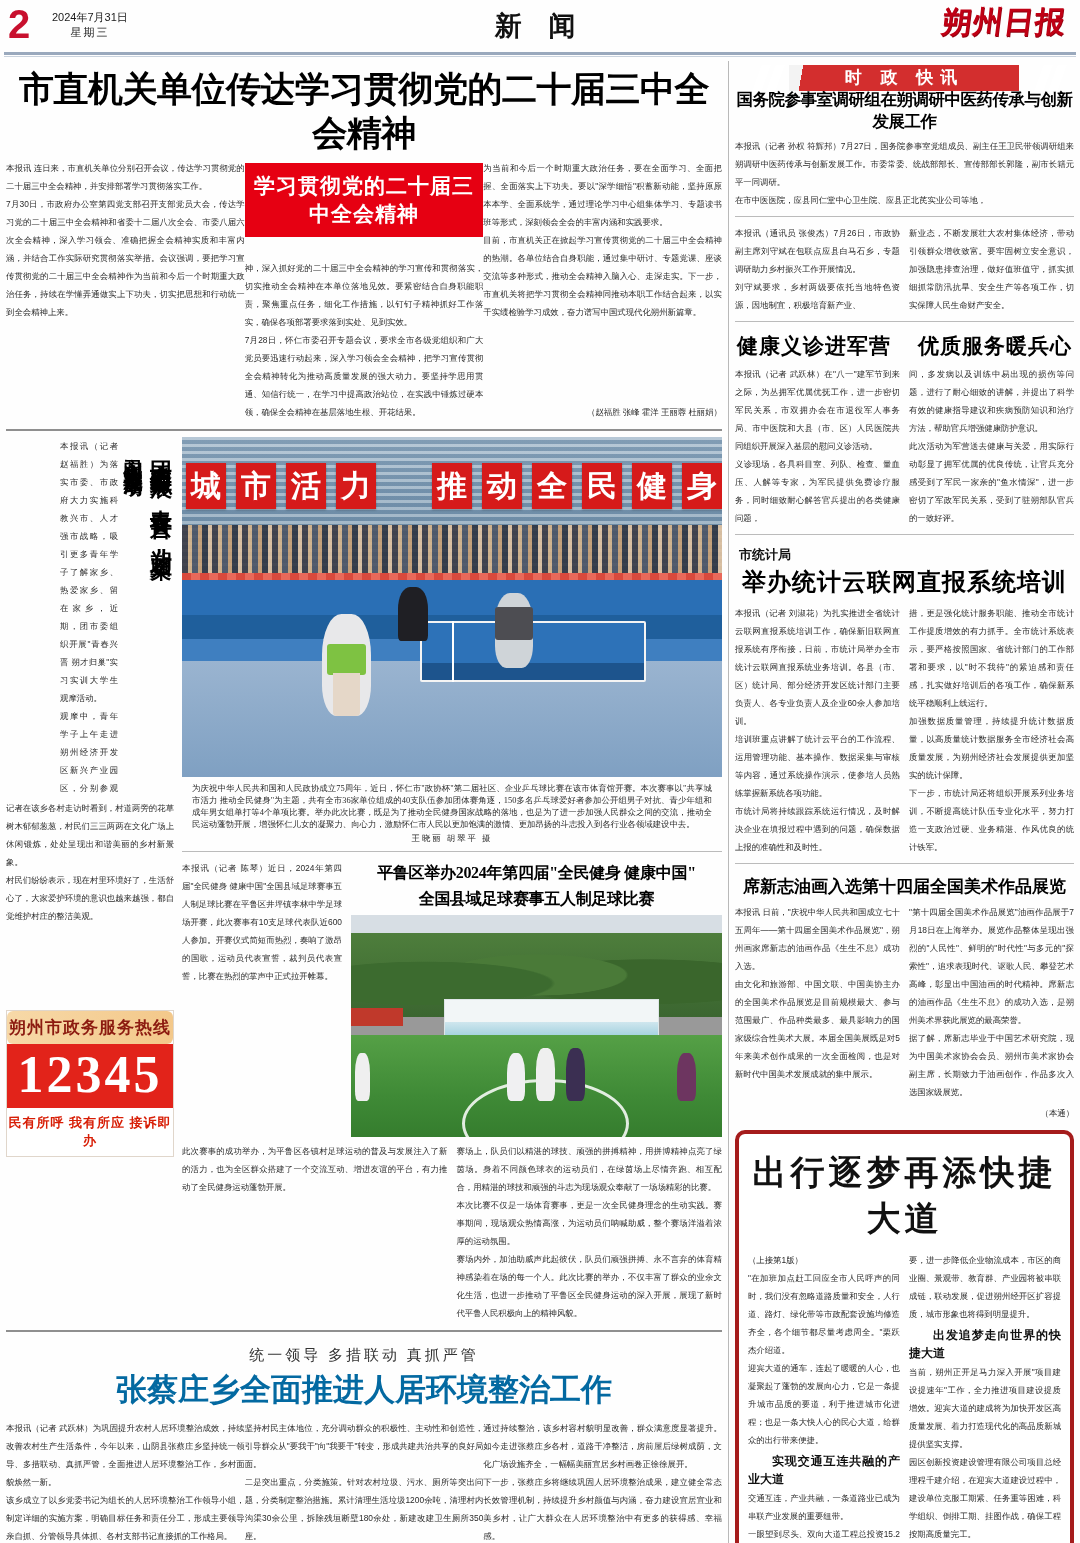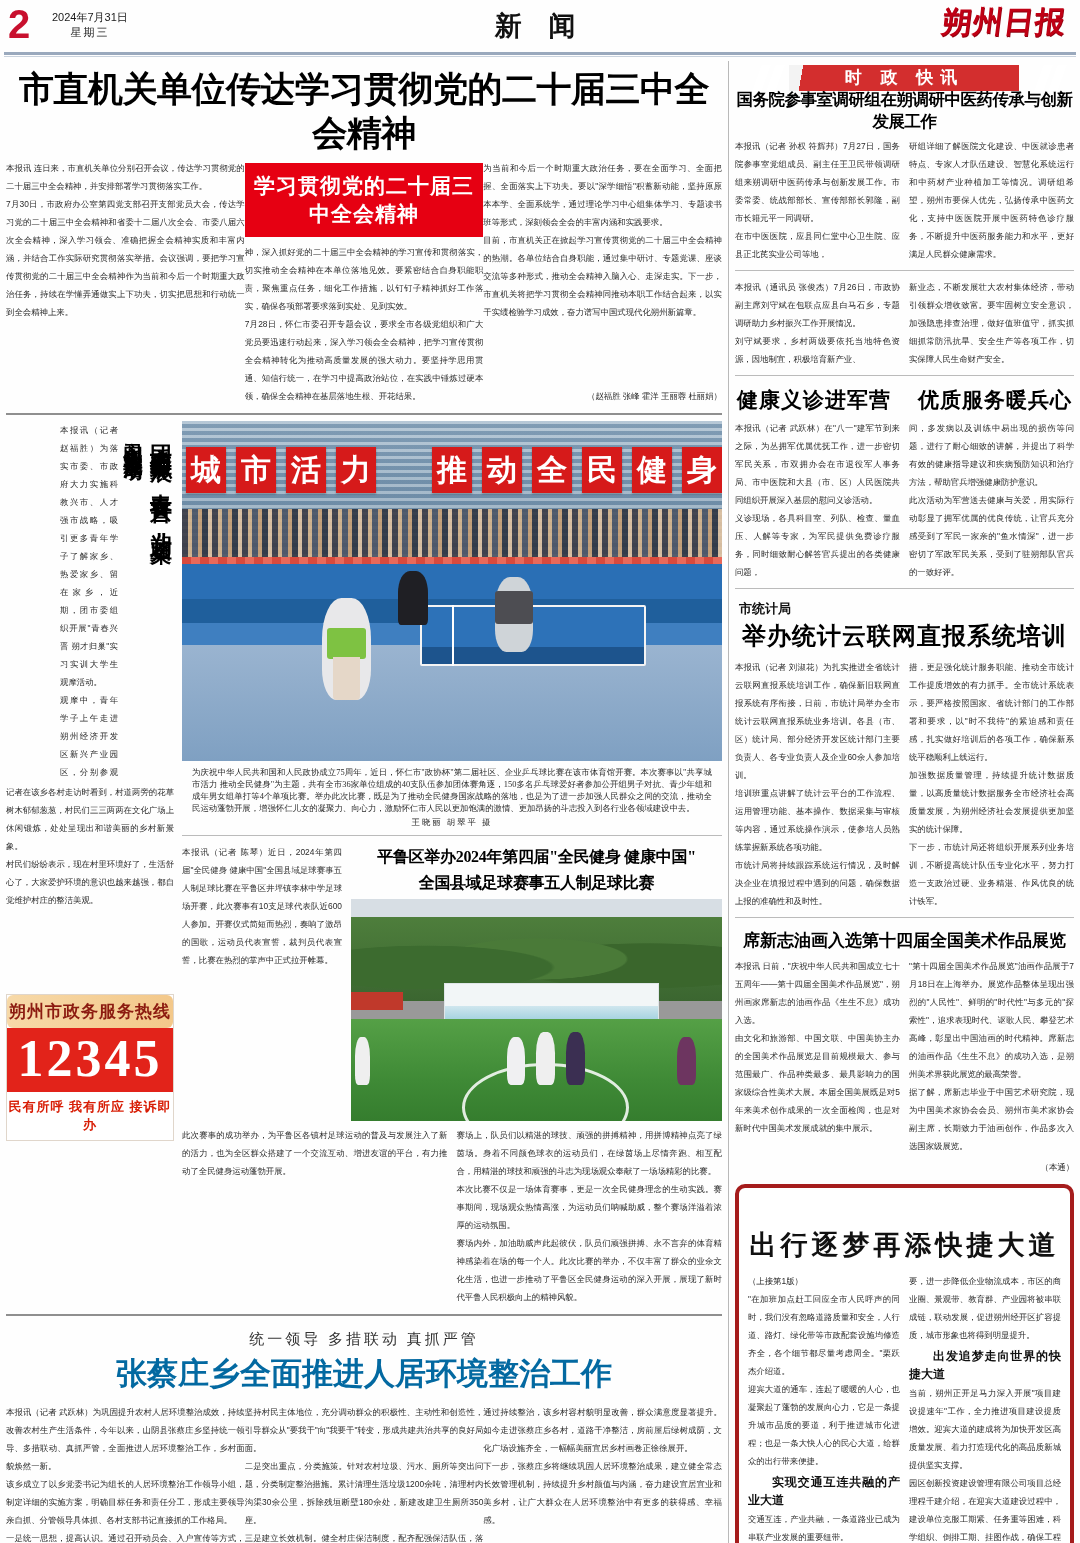--- a/index.html
+++ b/index.html
@@ -49,21 +49,21 @@
   
   .hl1 {
     font-size: 35px; font-weight: bold; letter-spacing: -0.5px;
     text-align: center; color: #000; line-height: 44px;
     font-family: "Liberation Sans", sans-serif;
     padding: 6px 0 4px;
   }
   .redbanner {
     background: #e60012; color: #fff; text-align: center;
     font-size: 21px; font-weight: bold; letter-spacing: 1px;
-    padding: 9px 6px; margin: 4px 0 6px;
+    padding: 9px 6px; margin: 4px 0 22px;
     font-family: "Liberation Sans", sans-serif;
   }
   .cols3 { display: flex; }
   .cols2 { display: flex; gap: 9px; }
   .bodytext {
     font-size: 8.4px; line-height: 18px; color: #2a2a2a;
     text-align: justify; text-justify: inter-ideograph;
     font-family: Liberation Sans, sans-serif;
     word-break: break-all; overflow: hidden;
   }
@@ -227,22 +227,22 @@
     text-align:center; font-size:31px; font-weight:bold; color:#0369a1;
     letter-spacing:0px; padding:2px 0 8px; font-family:"Liberation Sans",sans-serif;
   }
 
   
   .redbox {
     border:4px solid #a51c1c; border-radius:10px; padding:10px 9px 8px;
     margin-top:8px; background:#fff; position:relative;
   }
   .redbox-hl {
-    text-align:center; font-size:27px; font-weight:bold; color:#111;
-    letter-spacing:4px; padding:6px 0 9px; font-family:"Liberation Sans",sans-serif;margin-top:23px;
+    text-align:center; font-size:34px; font-weight:bold; color:#111;
+    letter-spacing:4px; padding:6px 0 9px; font-family:"Liberation Sans",sans-serif;
   }
   .subhead { font-weight:bold; font-size:12px; color:#111; text-indent:2em; display:block; margin:3px 0 1px; }
   .note-right { text-align:right; font-size:8.4px; padding-top:3px; }
 </style>
 </head>
 <body>
 
 <div class="page">
 
   <div class="masthead">
@@ -402,21 +402,20 @@
         <div class="slash" style="right:26px"></div>
         <div class="slash" style="right:12px"></div>
         <div class="txt">时 政 快讯</div>
       </div>
 
       <div>
         <div class="hl2">国务院参事室调研组在朔调研中医药传承与创新发展工作</div>
         <div class="cols2">
           <div class="bodytext flex1" style="white-space:pre-line">本报讯（记者 孙权 符辉邦）7月27日，国务院参事室党组成员、副主任王卫民带领调研组来朔调研中医药传承与创新发展工作。市委常委、统战部部长、宣传部部长郭隆，副市长籍元平一同调研。
 在市中医医院，应县同仁堂中心卫生院、应县正北芪实业公司等地，</div>
-          <div class="bodytext flex1" style="white-space:pre-line">研组详细了解医院文化建设、中医就诊患者特点、专家人才队伍建设、智慧化系统运行和中药材产业种植加工等情况。调研组希望，朔州市要保人优先，弘扬传承中医药文化，支持中医医院开展中医药特色诊疗服务，不断提升中医药服务能力和水平，更好满足人民群众健康需求。</div>
         </div>
       </div>
 
       <div class="hrule"></div>
 
       <div>
         <div class="cols2">
           <div class="bodytext flex1" style="white-space:pre-line">本报讯（通讯员 张俊杰）7月26日，市政协副主席刘守斌在包联点应县白马石乡，专题调研助力乡村振兴工作开展情况。
 刘守斌要求，乡村两级要依托当地特色资源，因地制宜，积极培育新产业、</div>
           <div class="bodytext flex1" style="white-space:pre-line">新业态，不断发展壮大农村集体经济，带动引领群众增收致富。要牢固树立安全意识，加强隐患排查治理，做好值班值守，抓实抓细抓常防汛抗旱、安全生产等各项工作，切实保障人民生命财产安全。</div>

